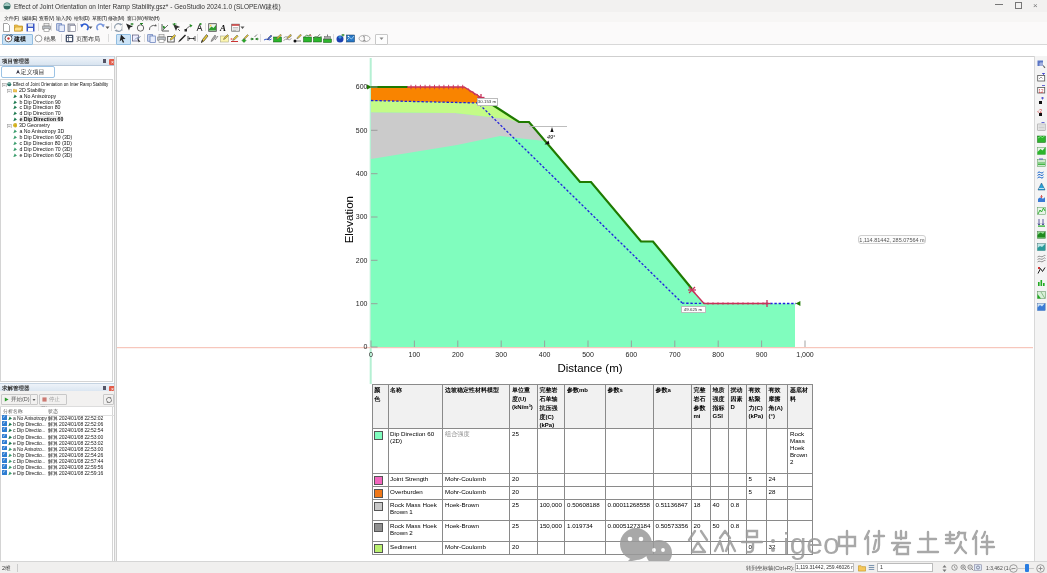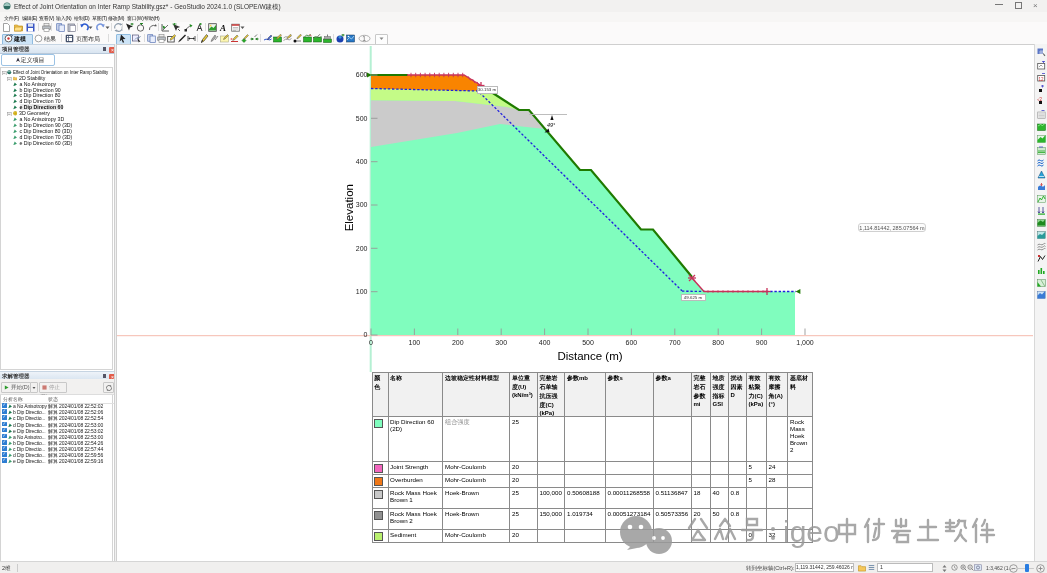--- a/index.html
+++ b/index.html
@@ -8,21 +8,21 @@
 
 #titlebar{left:0;top:0;width:1047px;height:12px;background:#f2f1f0;}
 #titletext{left:14px;top:2.5px;font-size:6.5px;color:#333;}
 #menubar{left:0;top:12px;width:1047px;height:10px;background:#f7f6f5;border-bottom:1px solid #e8e8e8;}
 .menuitem{position:absolute;top:3px;font-size:5px;letter-spacing:-0.3px;color:#222;}
 #toolbar1{left:0;top:22px;width:1047px;height:11px;background:#fbfafa;border-bottom:1px solid #e6e6e6;}
 #toolbar2{left:0;top:33px;width:1047px;height:11px;background:#fbfafa;border-bottom:1px solid #d8d8d8;}
 .tsep{position:absolute;top:1px;width:1px;height:8px;background:#dcdcdc;}
 .ic{position:absolute;top:1px;width:9px;height:9px;}
 
-#main{left:0;top:44px;width:1047px;height:378px;background:#7dd3fc;}
+#main{left:0;top:56px;width:1047px;height:378px;background:#7dd3fc;}
 #leftcol{left:0;top:0;width:114px;height:517px;background:#fff;}
 .ptitle{position:absolute;left:0;width:114px;height:8px;background:linear-gradient(#eef3f9,#d8e4f0);border-top:1px solid #c6d4e2;border-bottom:1px solid #b9c9da;}
 .ptitle .t{position:absolute;left:2px;top:1px;font-size:5.5px;font-weight:bold;color:#333;}
 .closebox{position:absolute;top:1px;width:7px;height:6px;background:#e25d4b;border-radius:1px;color:#fff;font-size:5px;line-height:6px;text-align:center;}
 .pin{position:absolute;top:1.5px;width:2.5px;height:4.5px;background:#556;}
 #splitter{left:114px;top:0;width:3px;height:517px;background:#f0f0f0;border-left:1px solid #cfcfcf;border-right:1px solid #cfcfcf;box-sizing:border-box;}
 #canvas{left:117px;top:0;width:917px;height:517px;background:#fff;border-top:1px solid #cfcfcf;box-sizing:border-box;}
 #rightbar{left:1034px;top:0;width:13px;height:517px;background:#f4f4f4;border-left:1px solid #d8d8d8;box-sizing:border-box;}
 .ric{position:absolute;left:2px;width:9px;height:9px;}
 

